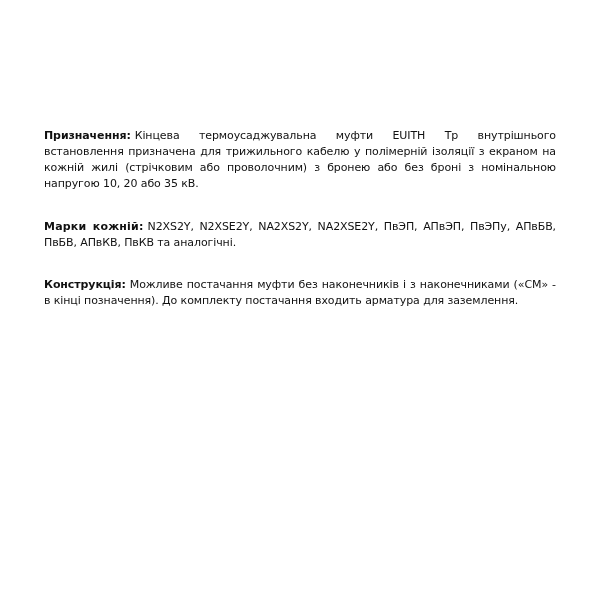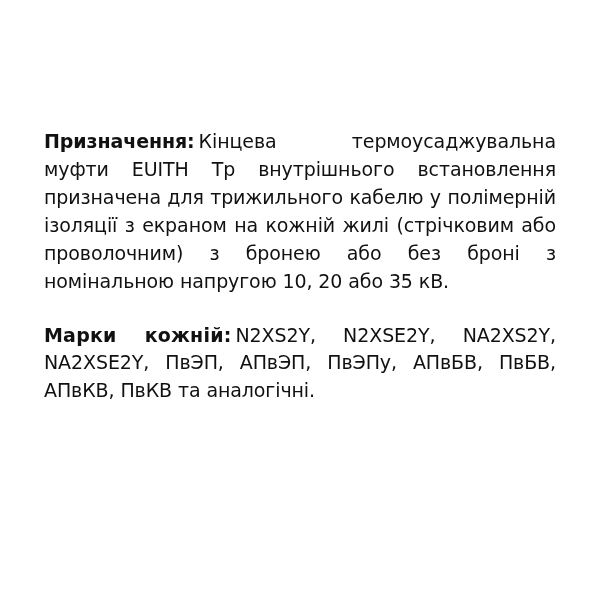--- a/index.html
+++ b/index.html
@@ -16,21 +16,21 @@
   }
   .page {
     position: relative;
     width: 600px;
     height: 600px;
     box-sizing: border-box;
     padding: 128px 44px 0 44px;
   }
   .block {
     margin: 0 0 26px 0;
-    font-size: 19px;
+    font-size: 11px;
     line-height: 1.47;
     text-align: justify;
     text-justify: inter-word;
     letter-spacing: -0.1px;
   }
   .block:last-child {
     margin-bottom: 0;
   }
   .lead {
     font-weight: bold;
@@ -53,14 +53,17 @@
 <div class="page">
 
   <p class="block">
     <span class="lead">Призначення:</span><span class="heading-gap"></span><span class="body-text">Кінцева термоусаджувальна муфти EUITH Тр внутрішнього встановлення призначена для трижильного кабелю у полімерній ізоляції з екраном на кожній жилі (стрічковим або проволочним) з бронею або без броні з номінальною напругою 10, 20 або 35 кВ.</span>
   </p>
 
   <p class="block">
     <span class="lead-wide">Марки кожній:</span><span class="heading-gap"></span><span class="body-text">N2XS2Y, N2XSE2Y, NA2XS2Y, NA2XSE2Y, ПвЭП, АПвЭП, ПвЭПу, АПвБВ, ПвБВ, АПвКВ, ПвКВ та аналогічні.</span>
   </p>
 
+  <p class="block">
+    <span class="lead">Конструкція:</span><span class="heading-gap"></span><span class="body-text">Можливе постачання муфти без наконечників і з наконечниками («СМ» - в кінці позначення). До комплекту постачання входить арматура для заземлення.</span>
+  </p>
 
 </div>
 
 </body></html>

